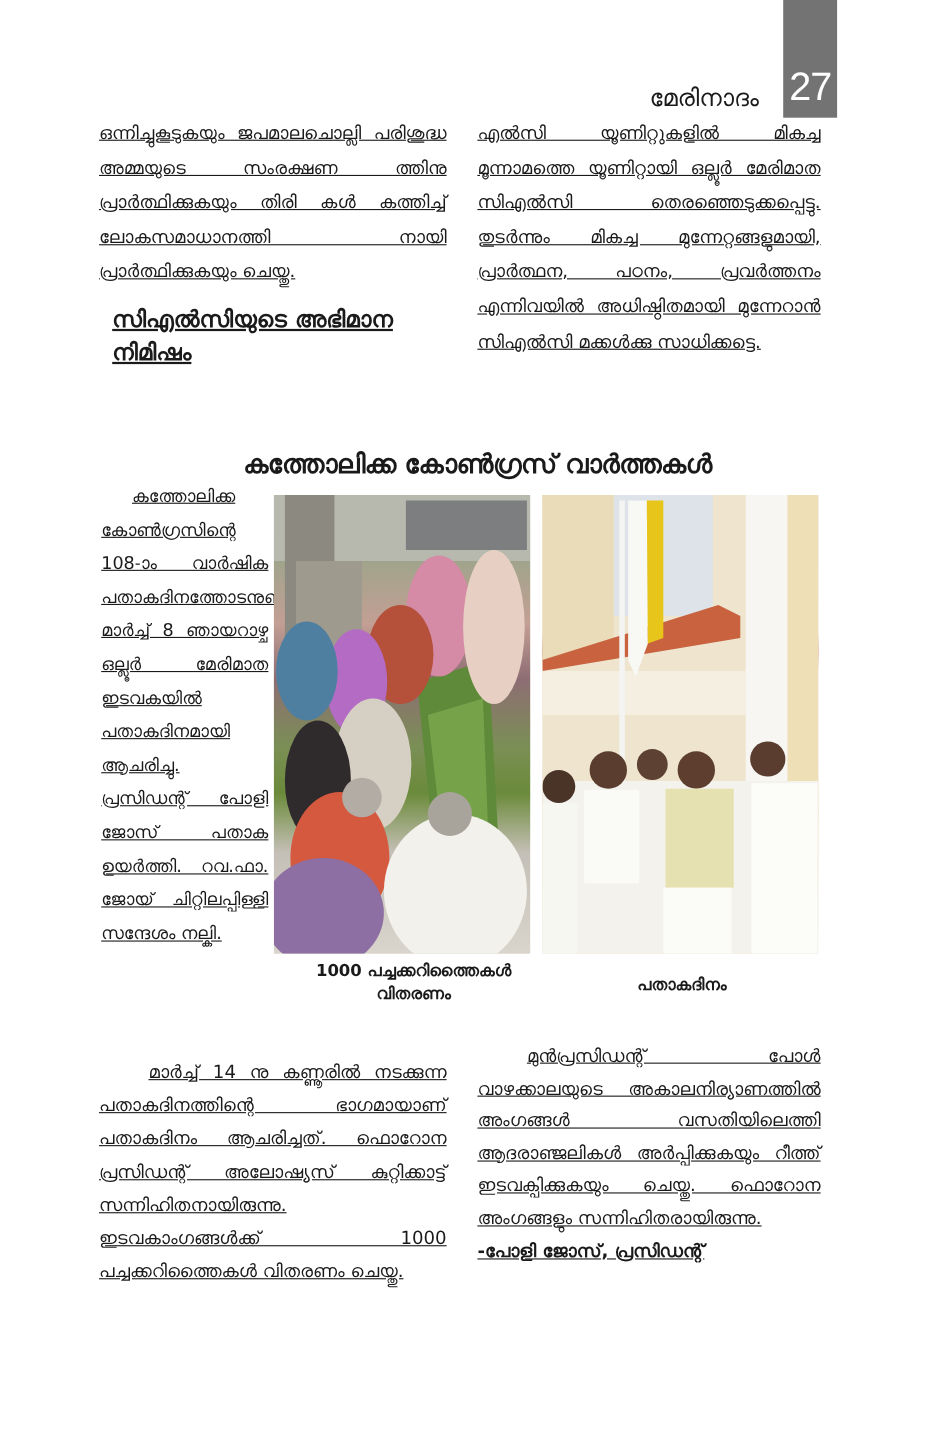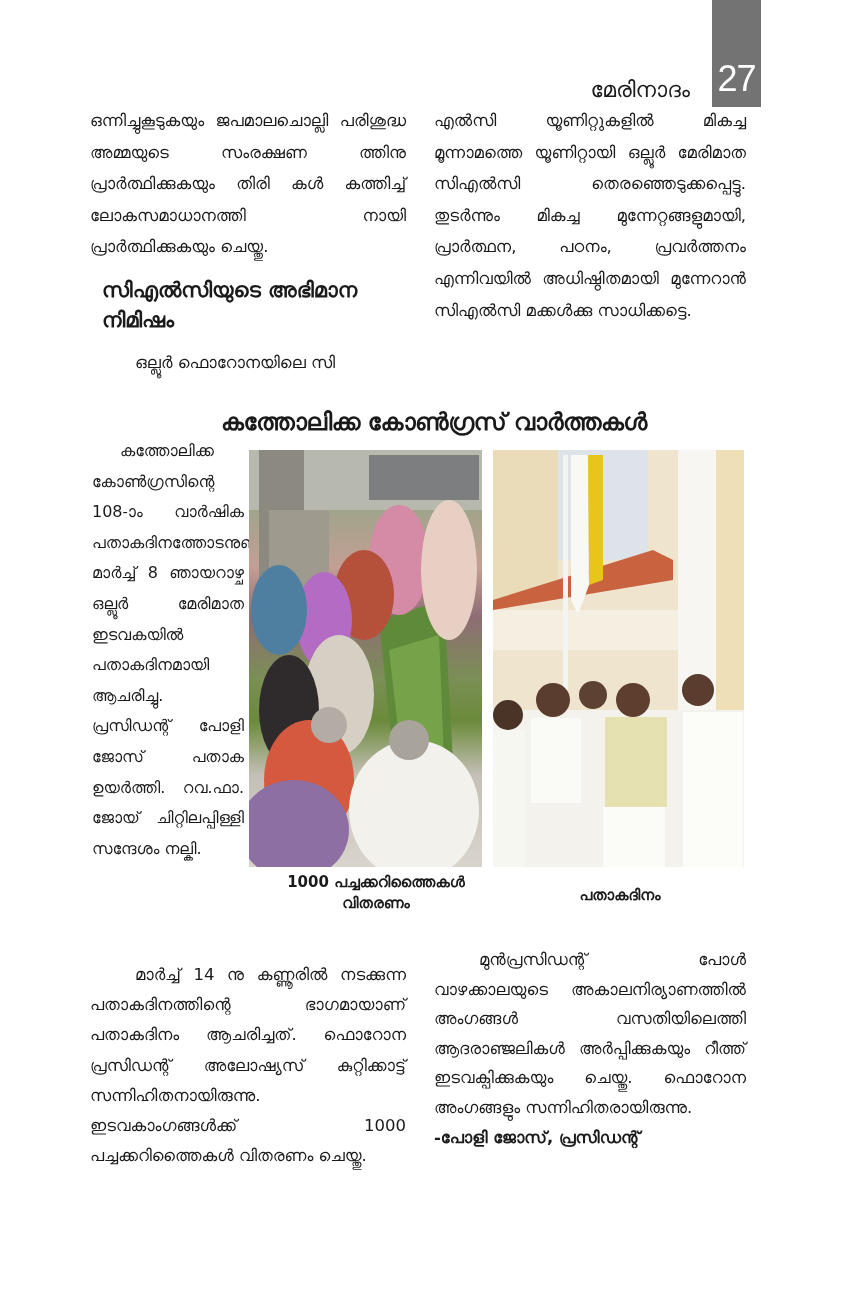--- a/index.html
+++ b/index.html
@@ -7,21 +7,21 @@
          font-family: "DejaVu Sans", sans-serif; color: #1a1a1a; }
 
   .page-num-box { position: absolute; left: 696px; top: 0; width: 49px; height: 107px;
                   background: #737373; margin-left: 16px; }
   .page-num { position: absolute; left: 0; right: 0; bottom: 10px; text-align: center;
               color: #ffffff; font-family: "Liberation Sans", sans-serif; font-size: 36px;
               line-height: 36px; letter-spacing: -1px; }
   .mag-name { position: absolute; left: 590px; top: 80px; width: 100px; text-align: right;
               font-size: 22px; line-height: 20px; }
 
-  .col { position: absolute; font-size: 16.5px; line-height: 31.6px; }
+  .col { position: absolute; font-size: 16.5px; line-height: 31.6px; text-decoration: underline; }
   .col p { margin: 0; text-align: justify; text-align-last: left; }
   .col .ind { text-indent: 45px; }
   .subhead { font-weight: bold; font-size: 21px; line-height: 30px; margin: 12px; }
 
   #col-top-left { left: 90px; top: 105px; width: 316px; }
   #col-top-right { left: 434px; top: 105px; width: 312px; }
 
   .section-title { position: absolute; left: 90px; top: 390px; width: 656px; text-align: center;
                    font-weight: bold; font-size: 24px; line-height: 32px; letter-spacing: -0.5px; }
 
@@ -43,21 +43,20 @@
 <body>
 
 <div class="mag-name">മേരിനാദം</div>
 <div class="page-num-box">
   <div class="page-num">27</div>
 </div>
 
 <div class="col" id="col-top-left">
   <p>ഒന്നിച്ചുകൂടുകയും ജപമാലചൊല്ലി പരിശുദ്ധ അമ്മയുടെ സംരക്ഷണ ത്തിനു പ്രാർത്ഥിക്കുകയും തിരി കൾ കത്തിച്ച് ലോകസമാധാനത്തി നായി പ്രാർത്ഥിക്കുകയും ചെയ്തു.</p>
   <h3 class="subhead">സിഎൽസിയുടെ അഭിമാന നിമിഷം</h3>
-  <p class="ind">ഒല്ലൂർ ഫൊറോനയിലെ സി</p>
 </div>
 <div class="col" id="col-top-right">
   <p>എൽസി യൂണിറ്റുകളിൽ മികച്ച മൂന്നാമത്തെ യൂണിറ്റായി ഒല്ലൂർ മേരിമാത സിഎൽസി തെരഞ്ഞെടുക്കപ്പെട്ടു. തുടർന്നും മികച്ച മുന്നേറ്റങ്ങളുമായി, പ്രാർത്ഥന, പഠനം, പ്രവർത്തനം എന്നിവയിൽ അധിഷ്ഠിതമായി മുന്നേറാൻ സിഎൽസി മക്കൾക്കു സാധിക്കട്ടെ.</p>
 </div>
 
 <h2 class="section-title" style="margin:16px;">കത്തോലിക്ക കോൺഗ്രസ് വാർത്തകൾ</h2>
 
 <div class="col" id="col-narrow">
   <p class="ind" style="text-indent:28px;">കത്തോലിക്ക കോൺഗ്രസിന്റെ 108-ാം വാർഷിക പതാകദിനത്തോടനുബന്ധിച്ച് മാർച്ച് 8 ഞായറാഴ്ച ഒല്ലൂർ മേരിമാത ഇടവകയിൽ പതാകദിനമായി ആചരിച്ചു. പ്രസിഡന്റ് പോളി ജോസ് പതാക ഉയർത്തി. റവ.ഫാ. ജോയ് ചിറ്റിലപ്പിള്ളി സന്ദേശം നല്കി.</p>
 </div>

